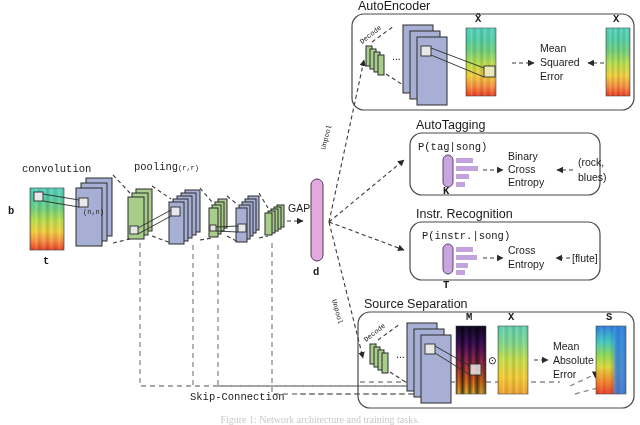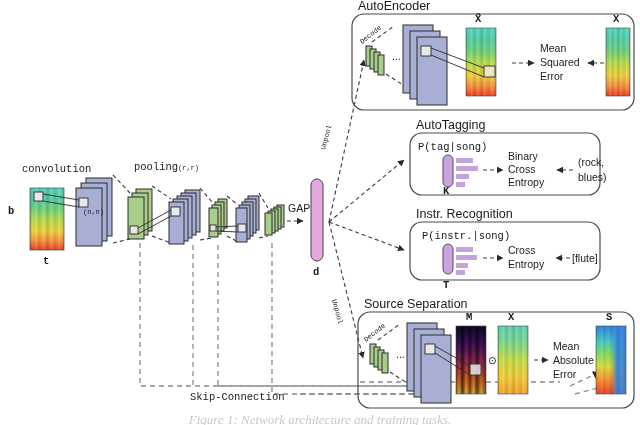--- a/index.html
+++ b/index.html
@@ -17,22 +17,22 @@
   .dashg{stroke:#8a8a8a;stroke-width:1.3;fill:none;stroke-dasharray:5 4;}
   .solidln{stroke:#2a2a2a;stroke-width:0.9;fill:none;}
   .blk-b{fill:#a7b0d4;stroke:#2b2b2b;stroke-width:1;}
   .blk-g{fill:#a9ce8c;stroke:#2b2b2b;stroke-width:1;}
   .cell{fill:#e8e8e8;stroke:#2b2b2b;stroke-width:0.9;}
   .cellY{fill:#ece9b8;stroke:#2b2b2b;stroke-width:0.9;}
   .pill{fill:#e3a9df;stroke:#4a3a4a;stroke-width:1;}
   .pillv{fill:#c9a4e0;stroke:#5a4a6a;stroke-width:1;}
   .bar{fill:#c3a3dd;stroke:none;}
   .cap{position:absolute;left:0;bottom:0;width:640px;height:11px;overflow:hidden;
-       font-size:13px;color:#c9c9c9;font-family:"Liberation Serif",serif;
-       text-align:center;line-height:11px;white-space:nowrap;font-style:italic;}
+       font-size:10px;color:#c9c9c9;font-family:"Liberation Serif",serif;
+       text-align:center;line-height:11px;white-space:nowrap;}
 </style>
 </head>
 <body>
 
 <div class="stage">
 <svg class="main" viewBox="0 0 640 425">
   <defs>
     <marker id="ah" markerWidth="7" markerHeight="7" refX="5.5" refY="3" orient="auto">
       <path d="M0,0 L6,3 L0,6 z" fill="#2a2a2a"></path>
     </marker>

